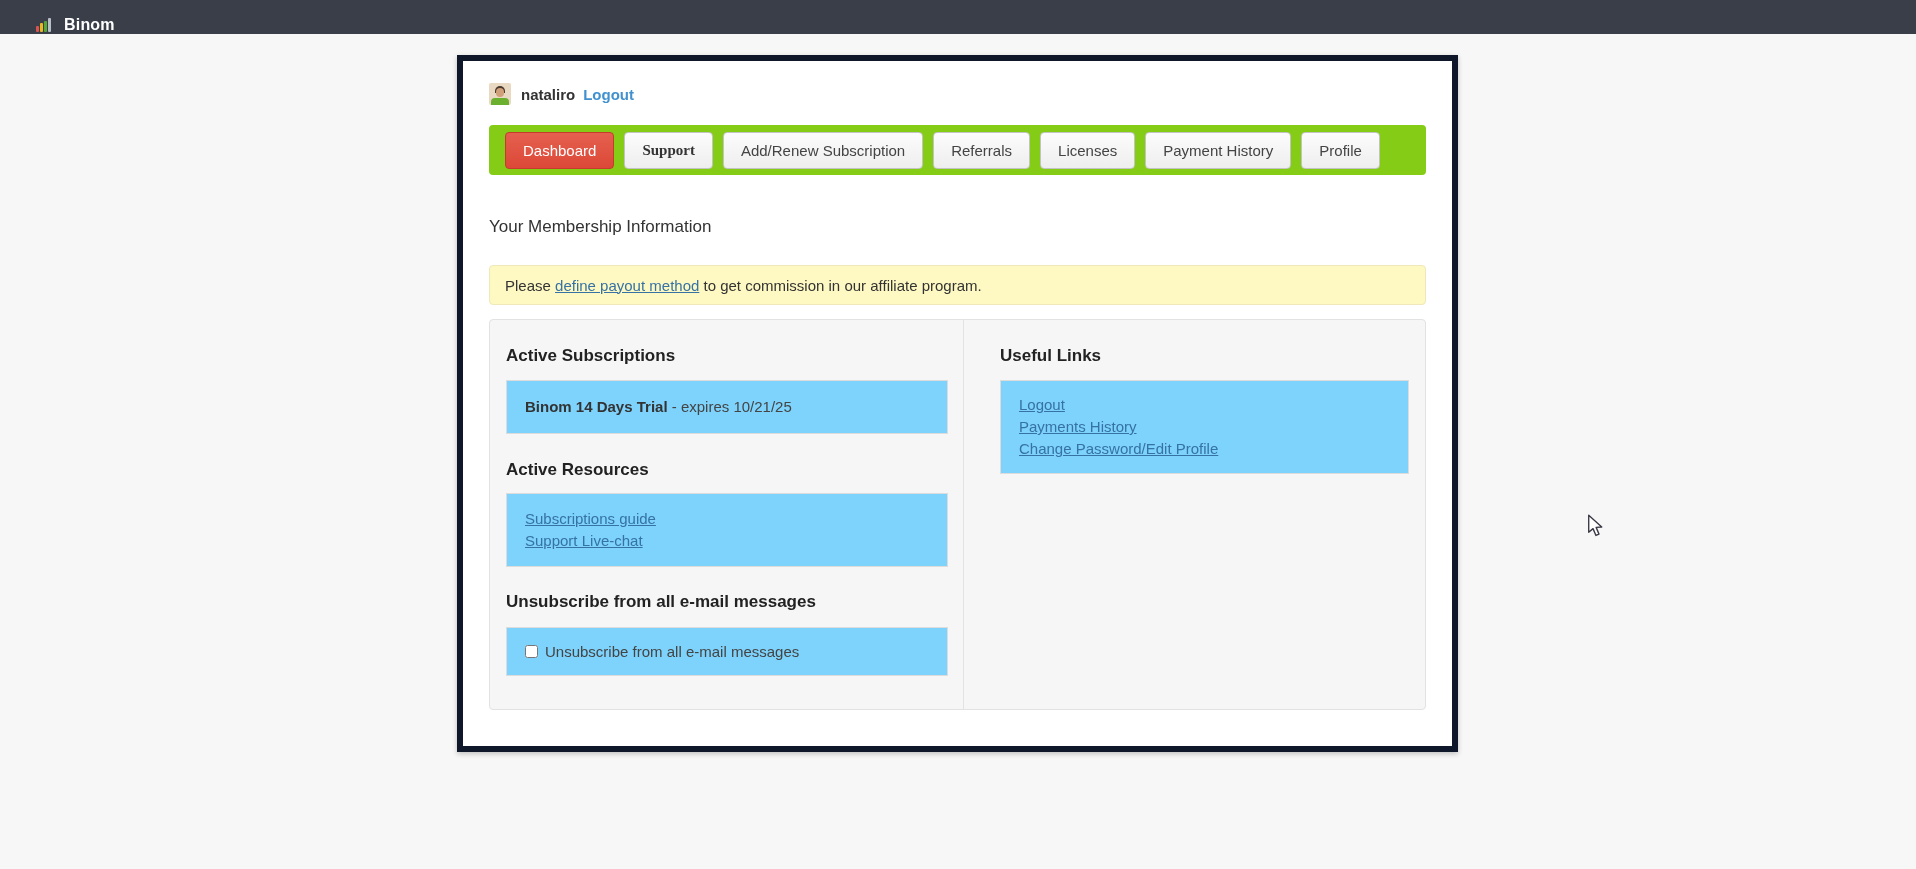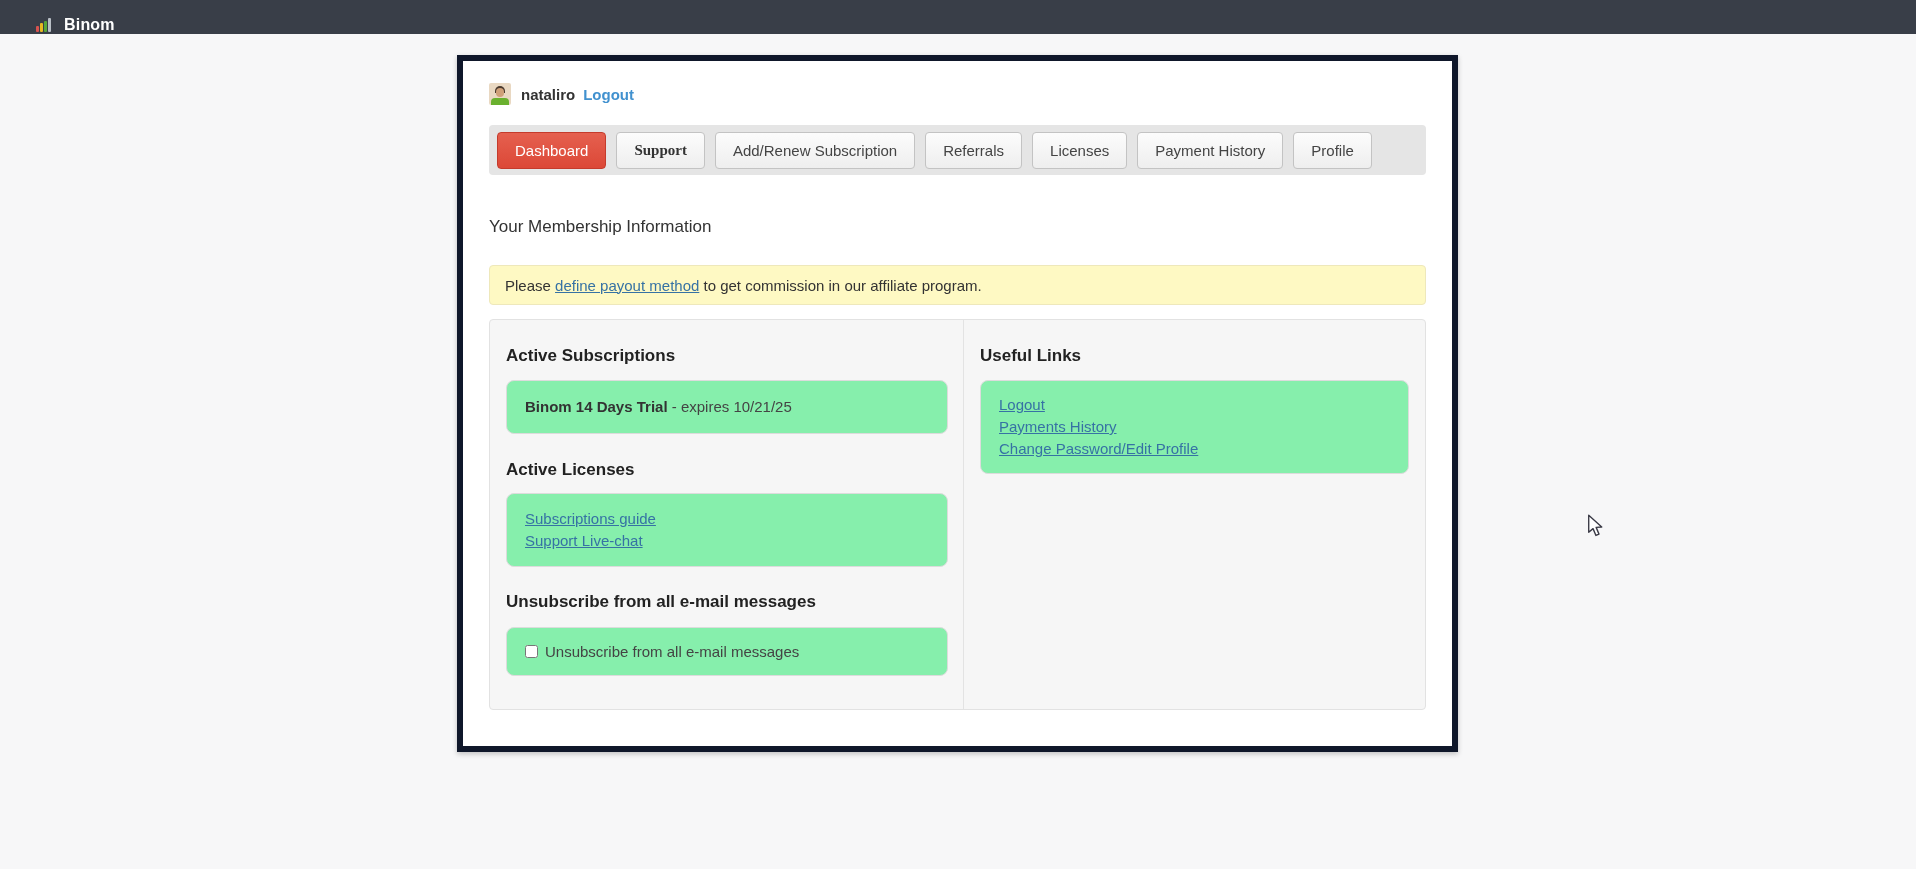--- a/index.html
+++ b/index.html
@@ -40,22 +40,22 @@
     background:#e9d8c2; overflow:hidden; margin-right:10px; flex:none;
   }
   .avatar .hair { position:absolute; left:6px; top:3px; width:10px; height:7px; border-radius:5px 5px 0 0; background:#4a3a2e; }
   .avatar .face { position:absolute; left:7px; top:5px; width:8px; height:9px; border-radius:4px; background:#cfa079; }
   .avatar .shirt{ position:absolute; left:2px; bottom:0; width:18px; height:7px; border-radius:4px 4px 0 0; background:#6ab02e; }
   .user-name { font-size:15px; font-weight:700; color:#333; margin-right:8px; }
   .logout-top { font-size:15px; font-weight:700; color:#4191cf; text-decoration:none; cursor:pointer; }
 
   
   .nav {
-    margin:20px 26px 0; height:50px; background:#e5e5e5; border-radius:4px;
-    display:flex; align-items:center; padding:0 8px;
+    margin:20px 26px 0; height:50px; background:#84cc16; border-radius:4px;
+    display:flex; align-items:center; padding:0 16px;
   }
   .btn {
     height:37px; display:inline-flex; align-items:center;
     padding:0 17px; margin-right:10px;
     border:1px solid #c3c3c3; border-radius:4px;
     background:linear-gradient(#fcfcfc,#eeeeee);
     font-size:15px; color:#444; cursor:pointer; white-space:nowrap;
     font-family:inherit;
   }
   .btn.bold { font-weight:700; color:#333;font-family:Liberation Serif, serif; }
@@ -74,26 +74,27 @@
     display:flex; align-items:center; padding:0 15px;
     font-size:15px; color:#333;
   }
   a.link { color:#3672a4; text-decoration:underline; cursor:pointer; }
 
   
   .panel {
     margin:14px 26px 13px; min-height:391px;
     background:#f6f6f6; border:1px solid #e2e2e2; border-radius:4px;
     display:flex;
+    gap:20px;
   }
   .col-left  { flex:0 0 474px; padding:14px 15px 14px 16px; border-right:1px solid #e3e3e3; }
   .col-right { flex:1; padding:14px 16px; }
   .sec-heading { font-size:17px; font-weight:700; color:#222; line-height:20px; margin-top:12px; }
   .box {
-    background:#86efac; border:1px solid #dcdcdc; border-radius:8px;
+    background:#7dd3fc; border:1px solid #dcdcdc; border-radius:0;
     font-size:15px; color:#444;
   }
   .box.sub   { margin-top:14px; padding:16px 18px; line-height:20px; }
   .box.res   { margin-top:13px; padding:14px 18px; line-height:22px; }
   .box.unsub { margin-top:15px; padding:15px 18px; display:flex; align-items:center; }
   .box.useful{ margin-top:14px; padding:13px 18px; line-height:22px; }
   .box .links a { display:block; }
   .sub-name { font-weight:700; color:#333; }
   .mt26 { margin-top:26px; }
   .mt25 { margin-top:25px; }
@@ -149,21 +150,21 @@
   </div>
 
   <div class="panel">
 
     <div class="col-left">
       <div class="sec-heading">Active Subscriptions</div>
       <div class="box sub">
         <span class="sub-name">Binom 14 Days Trial</span><span> - expires 10/21/25</span>
       </div>
 
-      <div class="sec-heading mt26">Active Licenses</div>
+      <div class="sec-heading mt26">Active Resources</div>
       <div class="box res">
         <span class="links">
           <a class="link">Subscriptions guide</a>
           <a class="link">Support Live-chat</a>
         </span>
       </div>
 
       <div class="sec-heading mt25">Unsubscribe from all e-mail messages</div>
       <div class="box unsub">
         <input type="checkbox" class="unsub-check" id="unsub" style="">

